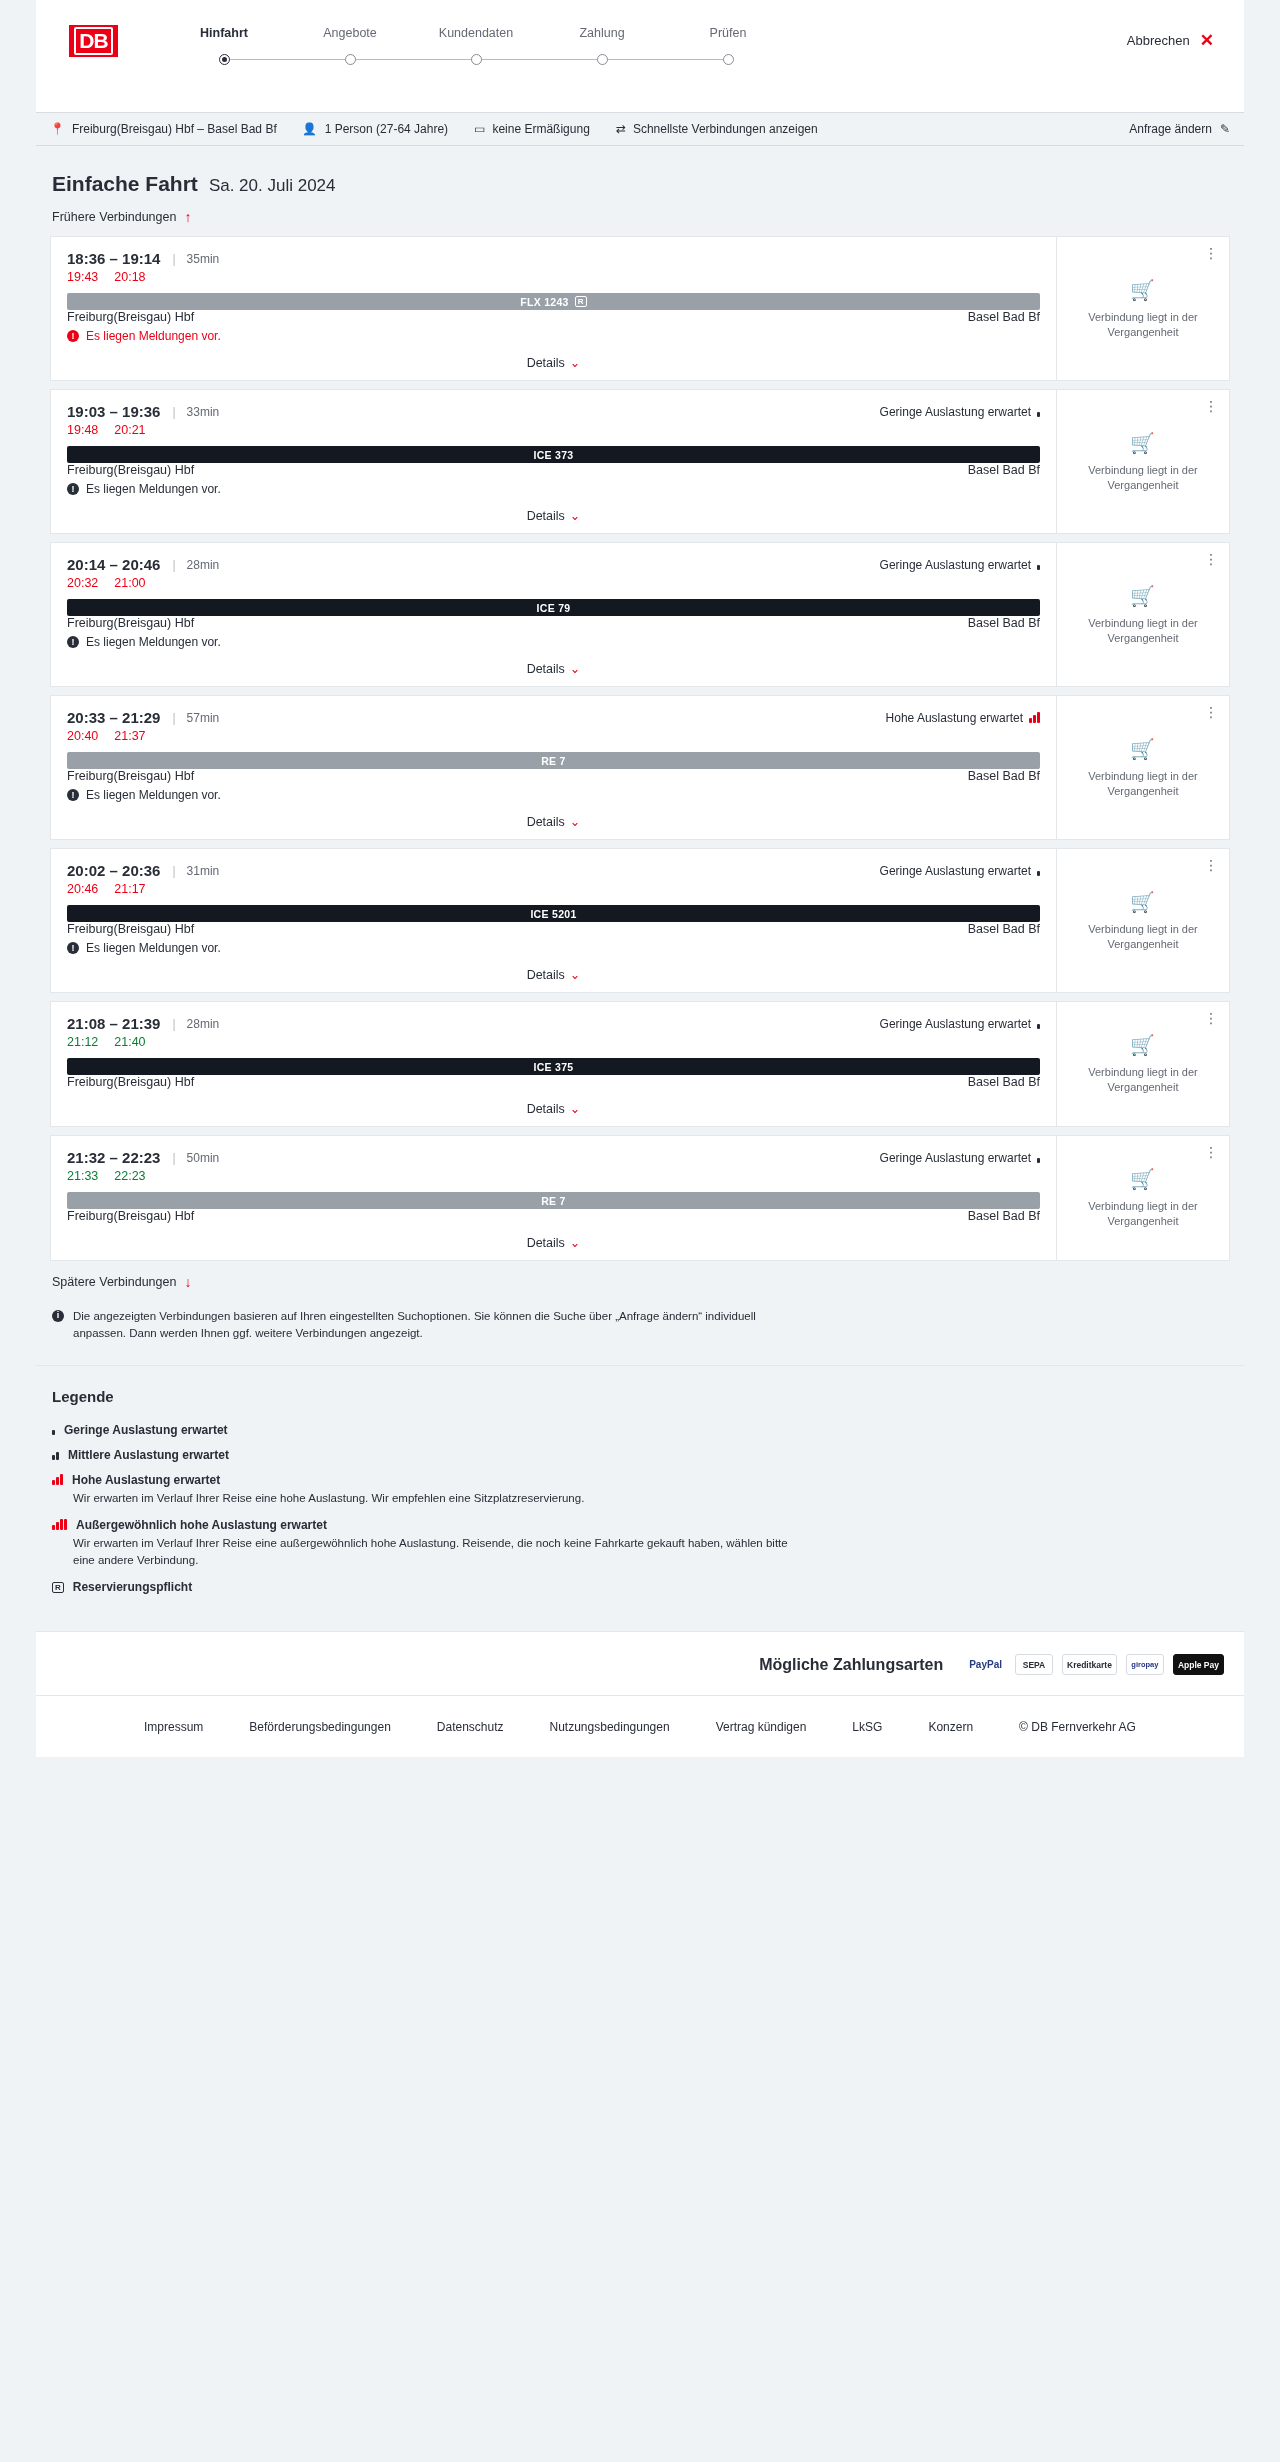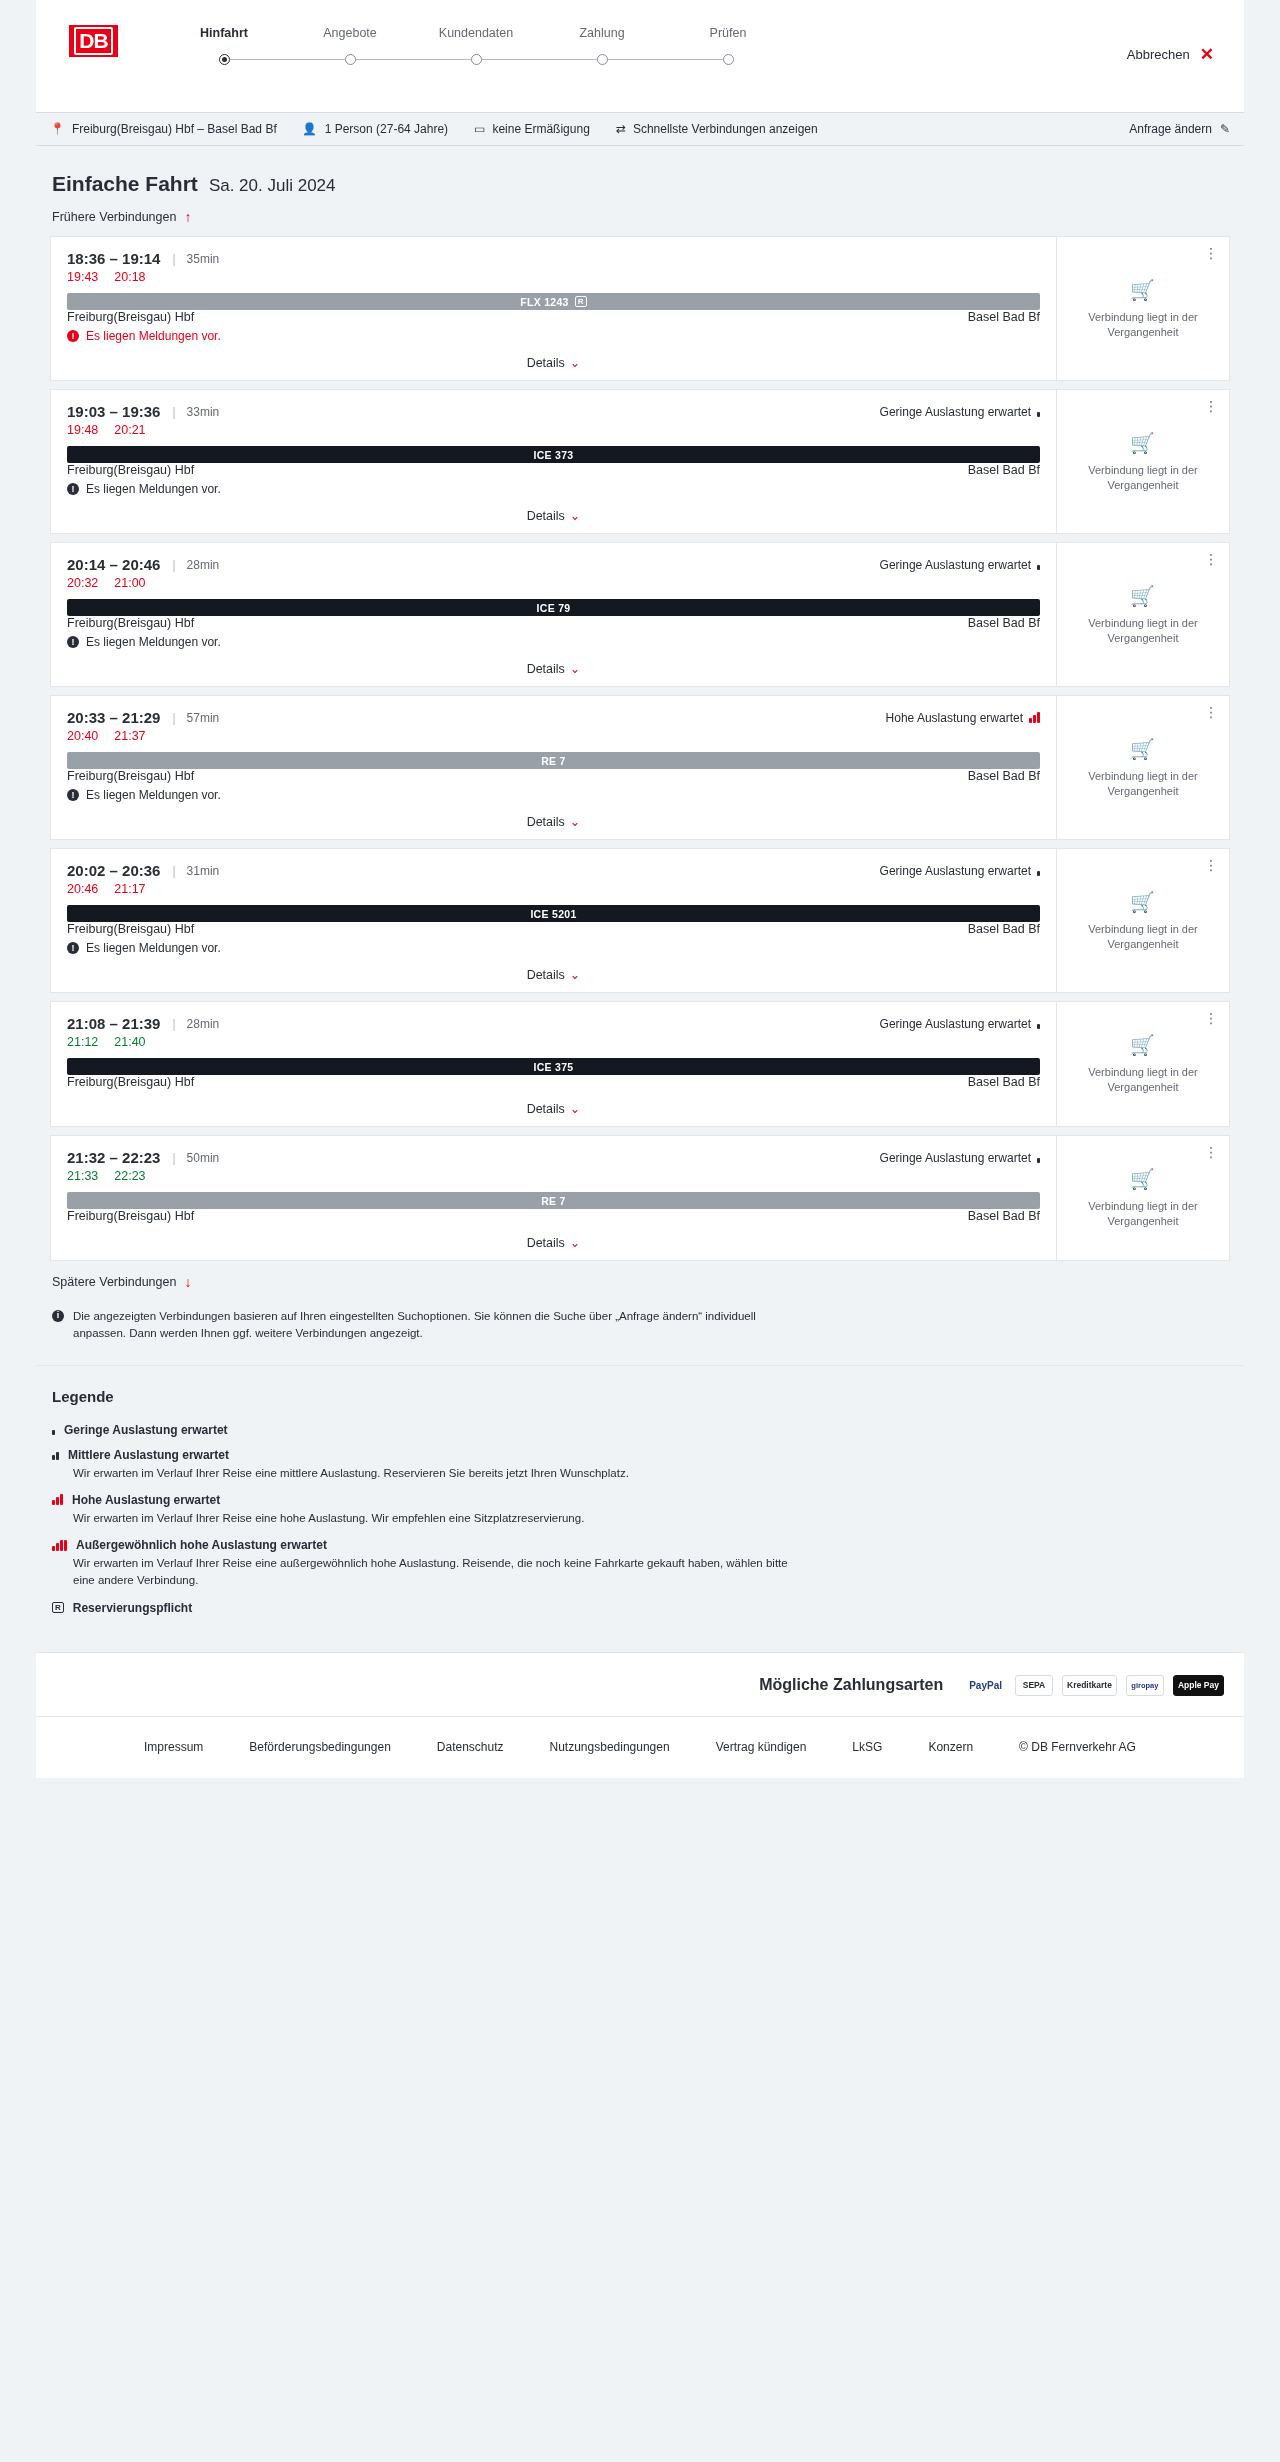--- a/index.html
+++ b/index.html
@@ -45,21 +45,21 @@
   .step.active .step-dot { border-color:#282d37; }
   .step.active .step-dot::after{
     content:''; position:absolute; left:2px; top:2px; width:5px;height:5px;
     border-radius:50%; background:#282d37;
   }
   .step .line {
     position:absolute; top:5px; left:50%; width:126px; height:1px; background:#b7bcc3; z-index:1;
   }
   .step:last-child .line{ display:none; }
   .cancel {
-    position:absolute; right:30px; top:44px;
+    position:absolute; right:30px; top:30px;
     display:flex; align-items:center; gap:10px;
     font-size:13px; color:#282d37; cursor:pointer;
   }
   .cancel .x { font-size:17px; color:#ec0016; font-weight:bold;}
 
   
   .summary {
     margin: 0 36px;
     background:#f0f3f5;
     border-top:1px solid #d7dce1;
@@ -517,21 +517,20 @@
           </div>
         </div>
         <div class="leg-item">
           <div class="leg-head">
             <span class="occ">
               <i style="height:5px"></i>
               <i style="height:8px"></i>
             </span>
             <span>Mittlere Auslastung erwartet</span>
           </div>
-          <div class="leg-desc">Wir erwarten im Verlauf Ihrer Reise eine mittlere Auslastung. Reservieren Sie bereits jetzt Ihren Wunschplatz.</div>
         </div>
         <div class="leg-item">
           <div class="leg-head">
             <span class="occ red">
               <i style="height:5px"></i>
               <i style="height:8px"></i>
               <i style="height:11px"></i>
             </span>
             <span>Hohe Auslastung erwartet</span>
           </div>

